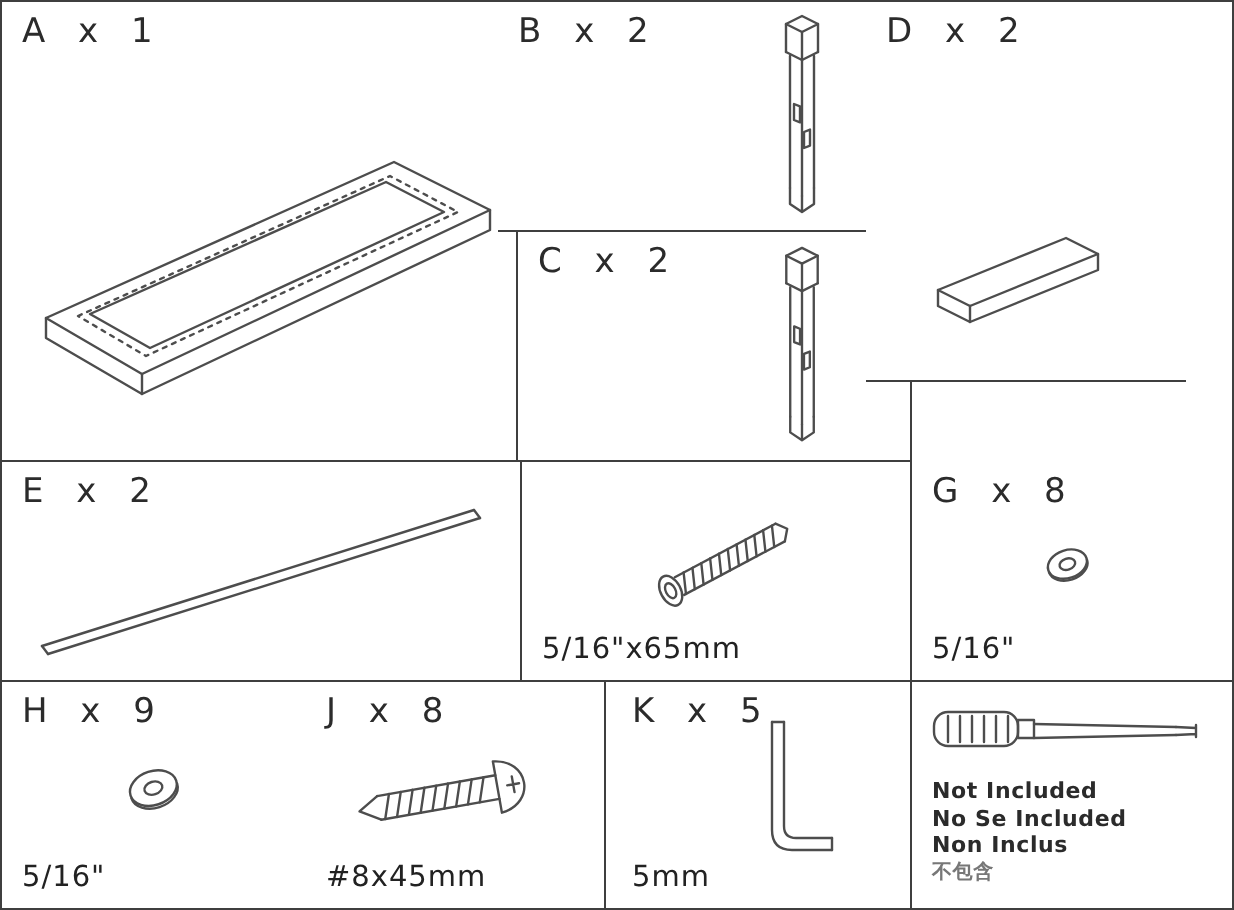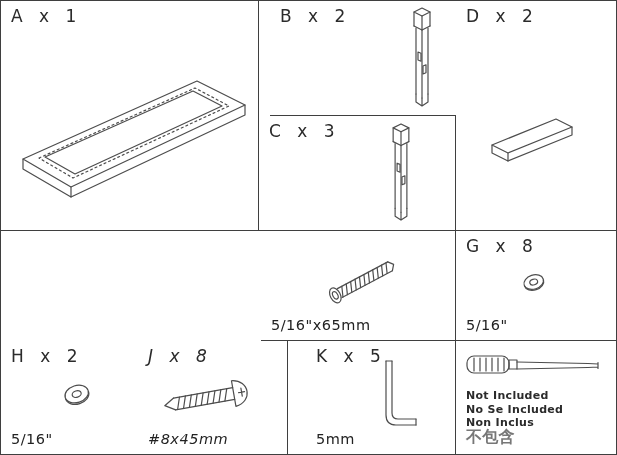--- a/index.html
+++ b/index.html
@@ -22,73 +22,81 @@
   }
   .art{position:absolute;}
   .art path,.art line,.art rect,.art ellipse,.art circle{
     fill:none;stroke:#4d4d4d;stroke-width:1.2;stroke-linejoin:round;stroke-linecap:round;
   }
   .tool-text{
     position:absolute;left:10px;top:48px;
     font-size:11px;line-height:13.5px;color:#2b2b2b;font-weight:700;
     letter-spacing:.3px;
   }
-  .tool-text .cjk{color:#777;font-size:16px;}
+  .tool-text .cjk{color:#777;font-size:10px;}
 </style>
 </head>
 <body>
 
 <div id="sheet">
 
   <div class="cell br bb" style="left:0;top:0;width:258px;height:230px;">
     <div class="part-label">A x 1</div>
     <svg class="art" style="left:6px;top:38px;" width="246" height="186" viewBox="0 0 246 186">
       <path d="M16 120 L190 42 L238 66 L64 148 Z"></path>
       <path d="M16 120 L16 130 L64 158 L64 148"></path>
       <path d="M64 158 L238 76 L238 66"></path>
       <path d="M32 119 L188 49 L222 67 L66 139 Z" stroke-dasharray="2 3"></path>
       <path d="M38 118 L186 52 L215 67 L68 135 Z"></path>
     </svg>
   </div>
 
-  <div class="cell br bb" style="left:269px;top:0;width:197px;height:115px;">
+  <div class="cell br bb" style="left:248px;top:0;width:197px;height:115px;">
     <div class="part-label">B x 2</div>
     <svg class="art" style="left:132px;top:5px;" width="40" height="106" viewBox="0 0 40 106">
       <path d="M20 2 L28 6 L20 10 L12 6 Z"></path>
       <path d="M12 6 L12 20 M28 6 L28 20 M20 10 L20 24"></path>
       <path d="M12 20 L20 24 L28 20"></path>
       <path d="M14 22 L14 88 M26 22 L26 88 M20 24 L20 92"></path>
       <path d="M16 46 l3 1.2 l0 8 l-3 -1.2 z"></path>
       <path d="M21 60 l3 -1.2 l0 8 l-3 1.2 z"></path>
       <path d="M14 88 L14 96 L20 100 L26 96 L26 88 M20 92 L20 100"></path>
     </svg>
   </div>
 
   <div class="cell br bb" style="left:258px;top:115px;width:197px;height:115px;">
-    <div class="part-label">C x 3</div>
+    <div class="part-label">C x 2</div>
     <svg class="art" style="left:122px;top:6px;" width="40" height="104" viewBox="0 0 40 106">
       <path d="M20 2 L28 6 L20 10 L12 6 Z"></path>
       <path d="M12 6 L12 20 M28 6 L28 20 M20 10 L20 24"></path>
       <path d="M12 20 L20 24 L28 20"></path>
       <path d="M14 22 L14 88 M26 22 L26 88 M20 24 L20 92"></path>
       <path d="M16 42 l3 1.2 l0 8 l-3 -1.2 z"></path>
       <path d="M21 56 l3 -1.2 l0 8 l-3 1.2 z"></path>
       <path d="M14 88 L14 96 L20 100 L26 96 L26 88 M20 92 L20 100"></path>
     </svg>
   </div>
 
-  <div class="cell bb" style="left:455px;top:0;width:160px;height:230px;text-align:right;">
+  <div class="cell bb" style="left:432px;top:0;width:160px;height:190px;text-align:right;">
     <div class="part-label">D x 2</div>
     <svg class="art" style="left:28px;top:112px;" width="104" height="56" viewBox="0 0 104 56">
       <path d="M8 32 L72 6 L88 14 L24 40 Z"></path>
       <path d="M8 32 L8 40 L24 48 L24 40"></path>
       <path d="M24 48 L88 22 L88 14"></path>
     </svg>
   </div>
 
+  <div class="cell br bb" style="left:0;top:230px;width:260px;height:110px;">
+    <div class="part-label">E x 2</div>
+    <svg class="art" style="left:8px;top:8px;" width="244" height="98" viewBox="0 0 244 98">
+      <path d="M12 84 L228 16"></path>
+      <path d="M15 88 L231 20"></path>
+      <path d="M12 84 L15 88 M228 16 L231 20"></path>
+    </svg>
+  </div>
 
   <div class="cell br bb" style="left:260px;top:230px;width:195px;height:110px;">
     <svg class="art" style="left:52px;top:16px;" width="110" height="62" viewBox="0 0 110 62">
       <g transform="rotate(-28 55 31)">
         <ellipse cx="18" cy="31" rx="5" ry="8"></ellipse>
         <ellipse cx="18" cy="31" rx="2.4" ry="4"></ellipse>
         <path d="M23 26 L80 26 M23 36 L80 36"></path>
         <path d="M28 26 L24 36 M33 26 L29 36 M38 26 L34 36 M43 26 L39 36 M48 26 L44 36 M53 26 L49 36 M58 26 L54 36 M63 26 L59 36 M68 26 L64 36 M73 26 L69 36 M78 26 L74 36"></path>
         <path d="M80 26 L84 31 L80 36"></path>
       </g>
@@ -102,32 +110,32 @@
       <g transform="rotate(-18 22 20)">
         <ellipse cx="22" cy="19" rx="10" ry="7"></ellipse>
         <path d="M12 20 A10 7 0 0 0 32 20"></path>
         <ellipse cx="22" cy="19" rx="4" ry="2.8"></ellipse>
       </g>
     </svg>
     <div class="part-note">5/16"</div>
   </div>
 
   <div class="cell br" style="left:0;top:340px;width:155px;height:113px;">
-    <div class="part-label">H x 2</div>
+    <div class="part-label">H x 9</div>
     <svg class="art" style="left:52px;top:32px;" width="48" height="46" viewBox="0 0 48 46">
       <g transform="rotate(-18 24 22)">
         <ellipse cx="24" cy="21" rx="12" ry="8.5"></ellipse>
         <path d="M12 22.5 A12 8.5 0 0 0 36 22.5"></path>
         <ellipse cx="24" cy="21" rx="4.6" ry="3.2"></ellipse>
       </g>
     </svg>
     <div class="part-note">5/16"</div>
   </div>
 
-  <div class="cell br" style="left:137px;top:340px;width:150px;height:113px;font-style:italic;">
+  <div class="cell br" style="left:152px;top:340px;width:150px;height:113px;">
     <div class="part-label">J x 8</div>
     <svg class="art" style="left:16px;top:26px;" width="122" height="60" viewBox="0 0 122 60">
       <g transform="rotate(-10 60 30)">
         <path d="M20 24 L10 30 L20 36"></path>
         <path d="M20 24 L80 24 M20 36 L80 36"></path>
         <path d="M26 24 L22 36 M32 24 L28 36 M38 24 L34 36 M44 24 L40 36 M50 24 L46 36 M56 24 L52 36 M62 24 L58 36 M68 24 L64 36 M74 24 L70 36"></path>
         <path d="M80 17 C98 19 98 41 80 43 L80 17 Z"></path>
         <path d="M88 26 L88 34 M85 30 L91 30"></path>
       </g>
     </svg>

